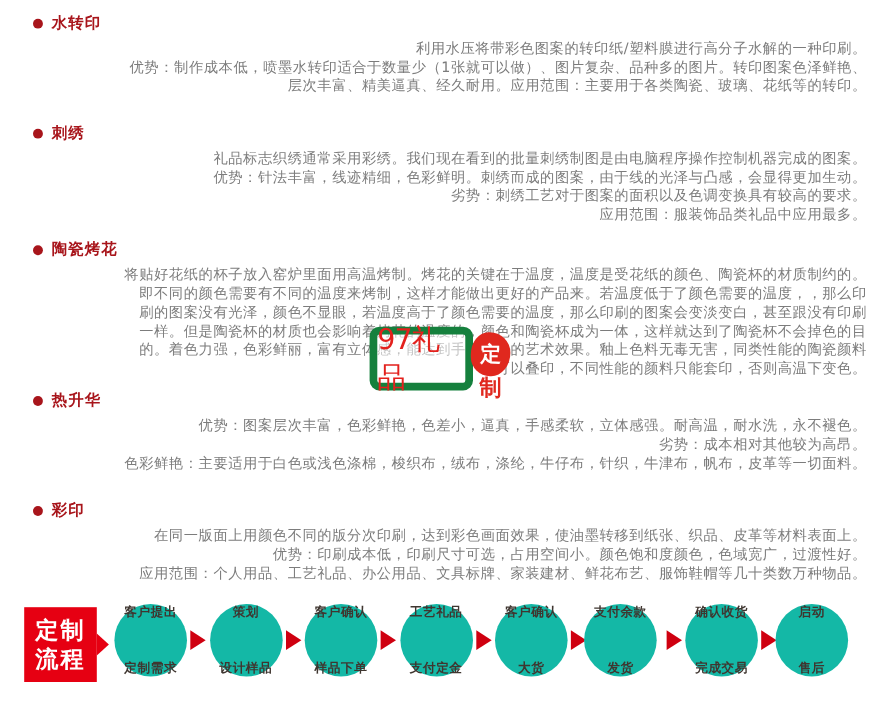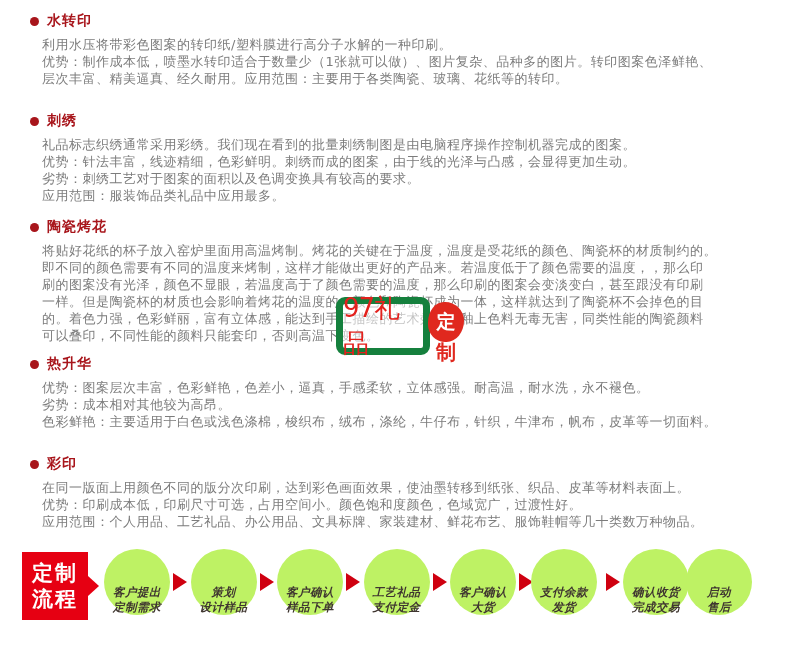--- a/index.html
+++ b/index.html
@@ -4,21 +4,21 @@
 <style>
   html,body{margin:0;padding:0;background:#ffffff;}
   .page{
     position:relative;
     width:800px;height:648px;
     background:#ffffff;
     overflow:hidden;
     font-family:"DejaVu Sans","Liberation Sans",sans-serif;
   }
   
-  .section{padding:0 24px 0 30px;}
+  .section{padding:0 12px 0 30px;text-align:right;}
   .sec-1{margin-top:12px;}
   .sec-2{margin-top:25px;}
   .sec-3{margin-top:14px;}
   .sec-4{margin-top:11px;}
   .sec-5{margin-top:25px;}
   .sec-header{display:flex;align-items:center;height:18px;}
   .bullet{width:9px;height:9px;border-radius:50%;background:#a8151b;flex:0 0 9px;}
   .sec-title{margin-left:8px;color:#a8151b;font-size:14px;font-weight:bold;letter-spacing:1px;}
   .sec-body{margin:6px 0 0 12px;}
   .body-line{
@@ -52,24 +52,24 @@
     display:flex;flex-direction:column;align-items:center;justify-content:center;
     font-size:21px;font-weight:bold;line-height:26px;letter-spacing:2px;
   }
   .flow-pointer{
     position:absolute;left:88px;top:31px;width:0;height:0;
     border-top:10px solid transparent;border-bottom:10px solid transparent;
     border-left:11px solid #e60012;
   }
   .flow-circle{
     position:absolute;top:4px;width:66px;height:66px;border-radius:50%;
-    background:#bef264;
-    display:flex;flex-direction:column;align-items:center;justify-content:flex-end;
+    background:#14b8a6;
+    display:flex;flex-direction:column;align-items:center;justify-content:space-between;
     color:#3f3630;font-size:11.5px;font-weight:bold;line-height:15px;
-    text-align:center;letter-spacing:0.5px;font-style:italic;
+    text-align:center;letter-spacing:0.5px;
   }
   .flow-arrow{
     position:absolute;top:28px;width:0;height:0;
     border-top:9px solid transparent;border-bottom:9px solid transparent;
     border-left:14px solid #cf0010;
   }
 </style>
 </head>
 <body>
 
@@ -179,20 +179,20 @@
         <div class="flow-circle" style="left: 531px;">
           <div>支付余款</div>
           <div>发货</div>
         </div>
         <div class="flow-arrow" style="left: 605.75px;"></div>
         <div class="flow-circle" style="left: 623px;">
           <div>确认收货</div>
           <div>完成交易</div>
         </div>
         <div class="flow-arrow" style="left: 692.25px;"></div>
-        <div class="flow-circle" style="left: 686px;">
+        <div class="flow-circle" style="left: 705px;">
           <div>启动</div>
           <div>售后</div>
         </div>
       </div>
   </div>
 
 </div>
 
 </body></html>

